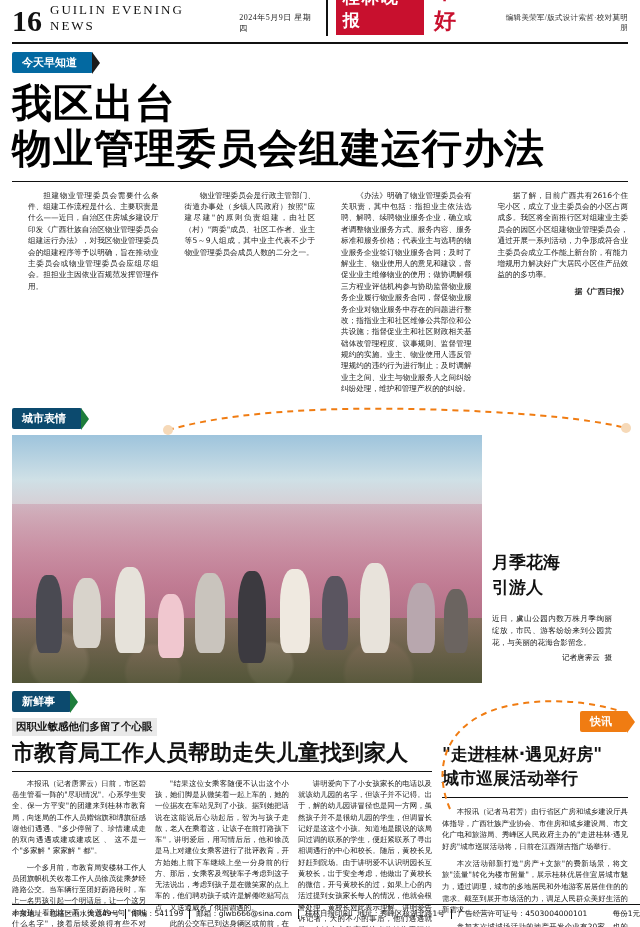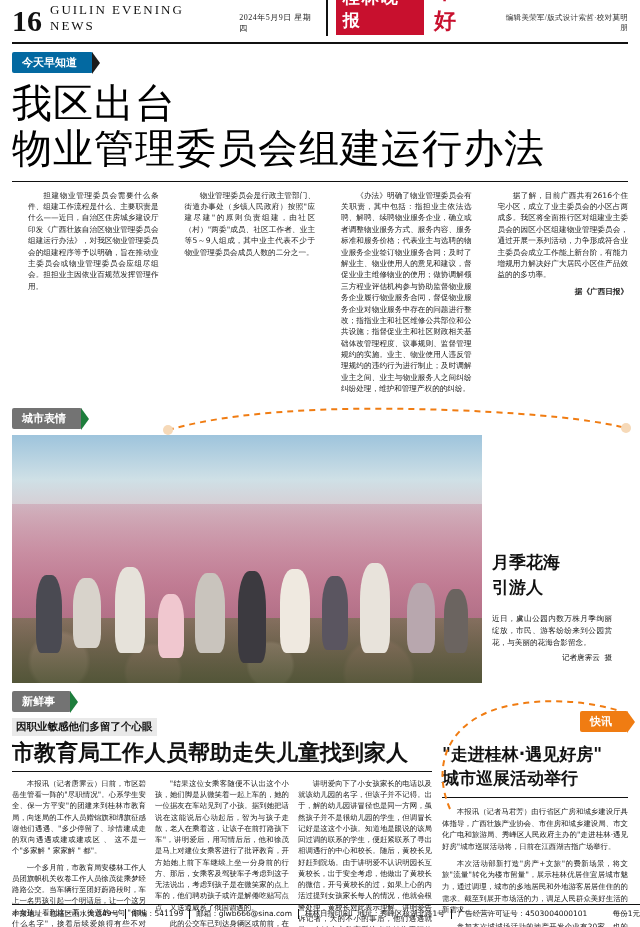--- a/index.html
+++ b/index.html
@@ -58,29 +58,29 @@
     padding:3px 16px 3px 10px;
     font-family:"DejaVu Sans", sans-serif;
     border-radius:2px;
   }
   .ribbon::after{
     content:""; position:absolute; right:-7px; top:0;
     border-left:8px solid #f07c12;
     border-top:11px solid transparent;
     border-bottom:11px solid transparent;
   }
-  .ribbon.green { background:#737373; }
+  .ribbon.green { background:#0c4a6e; }
   .ribbon.green::after { border-left-color:#1e7d3c; }
   .ribbon.dark { background:#0369a1; }
   .ribbon.dark::after { border-left-color:#1b1b1b; }
 
   
   .headline-wrap { margin-top:8px; }
   .headline {
-    font-size:40px; font-weight:normal; line-height:1.12;
+    font-size:40px; font-weight:bold; line-height:1.12;
     letter-spacing:1px;
     font-family:"DejaVu Sans", sans-serif;
     color:#000;
   }
   .headline .l2 { display:block; }
 
   .rule-thin { border-top:1px solid #111; margin:10px 0 8px 0; }
 
   
   .lead-cols {

